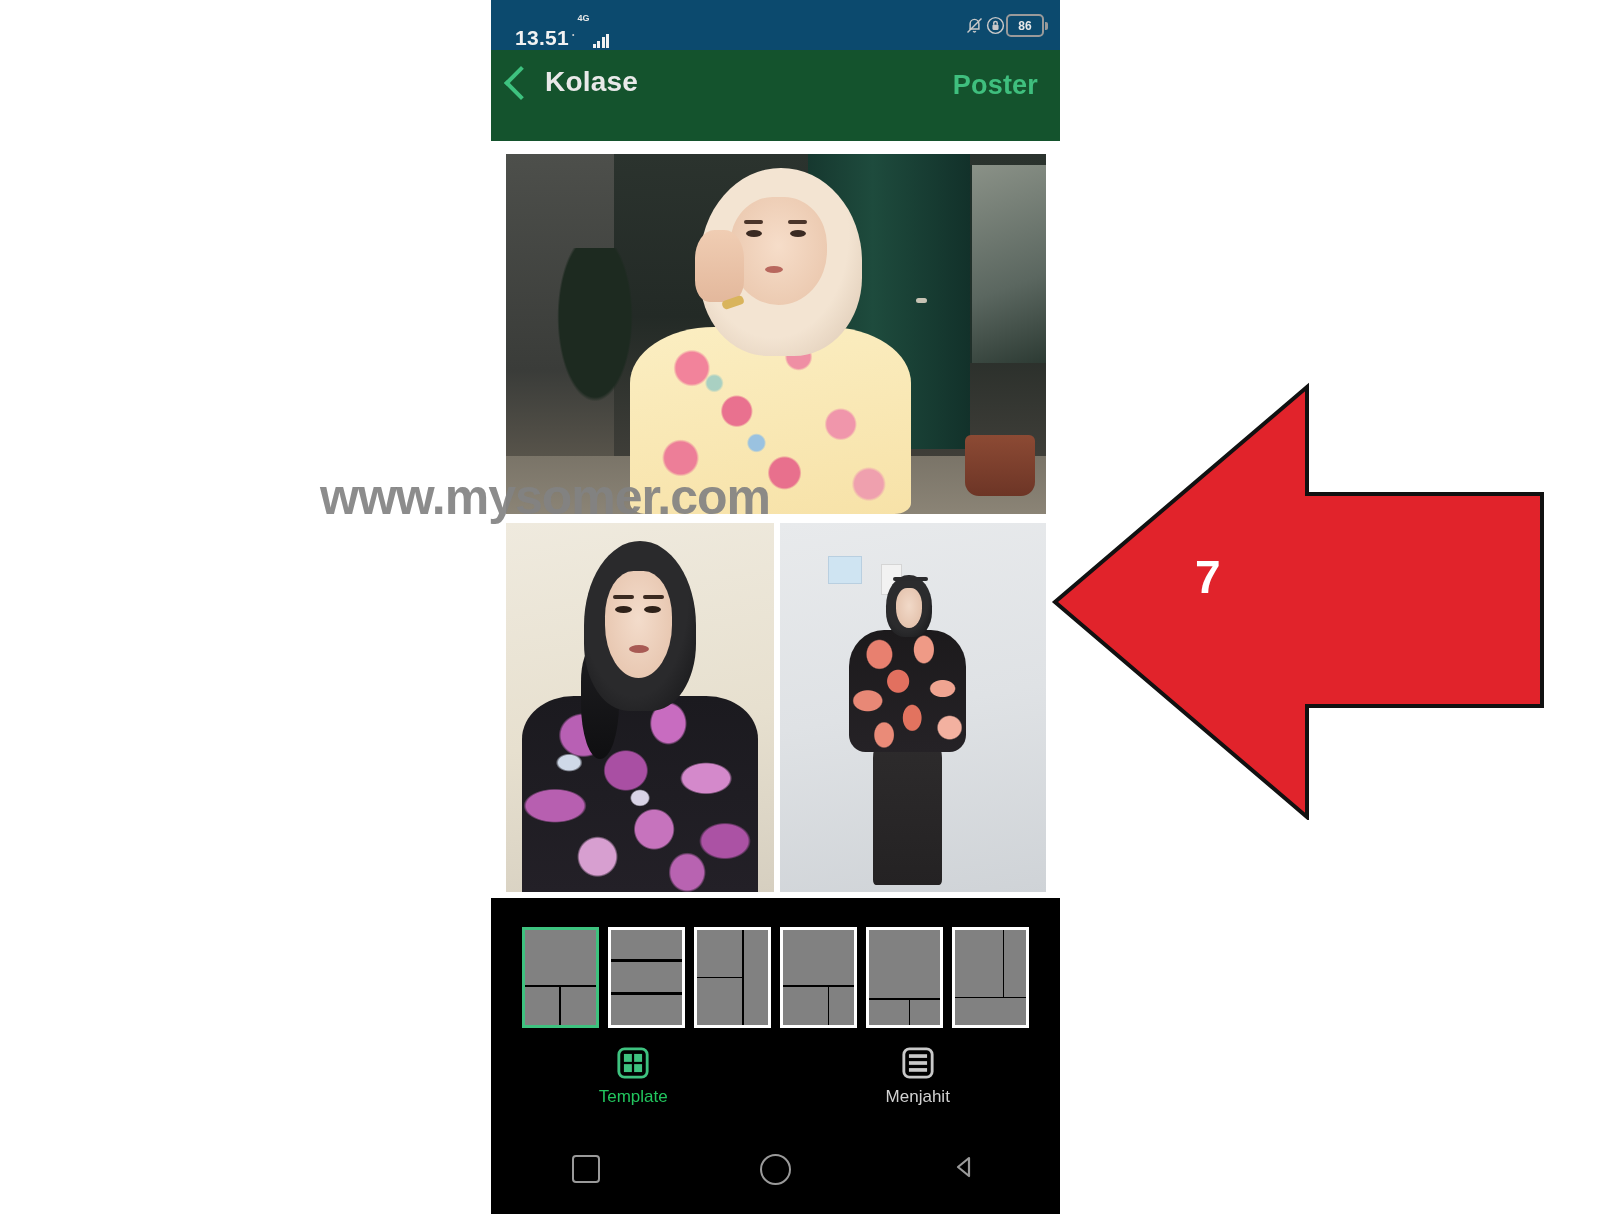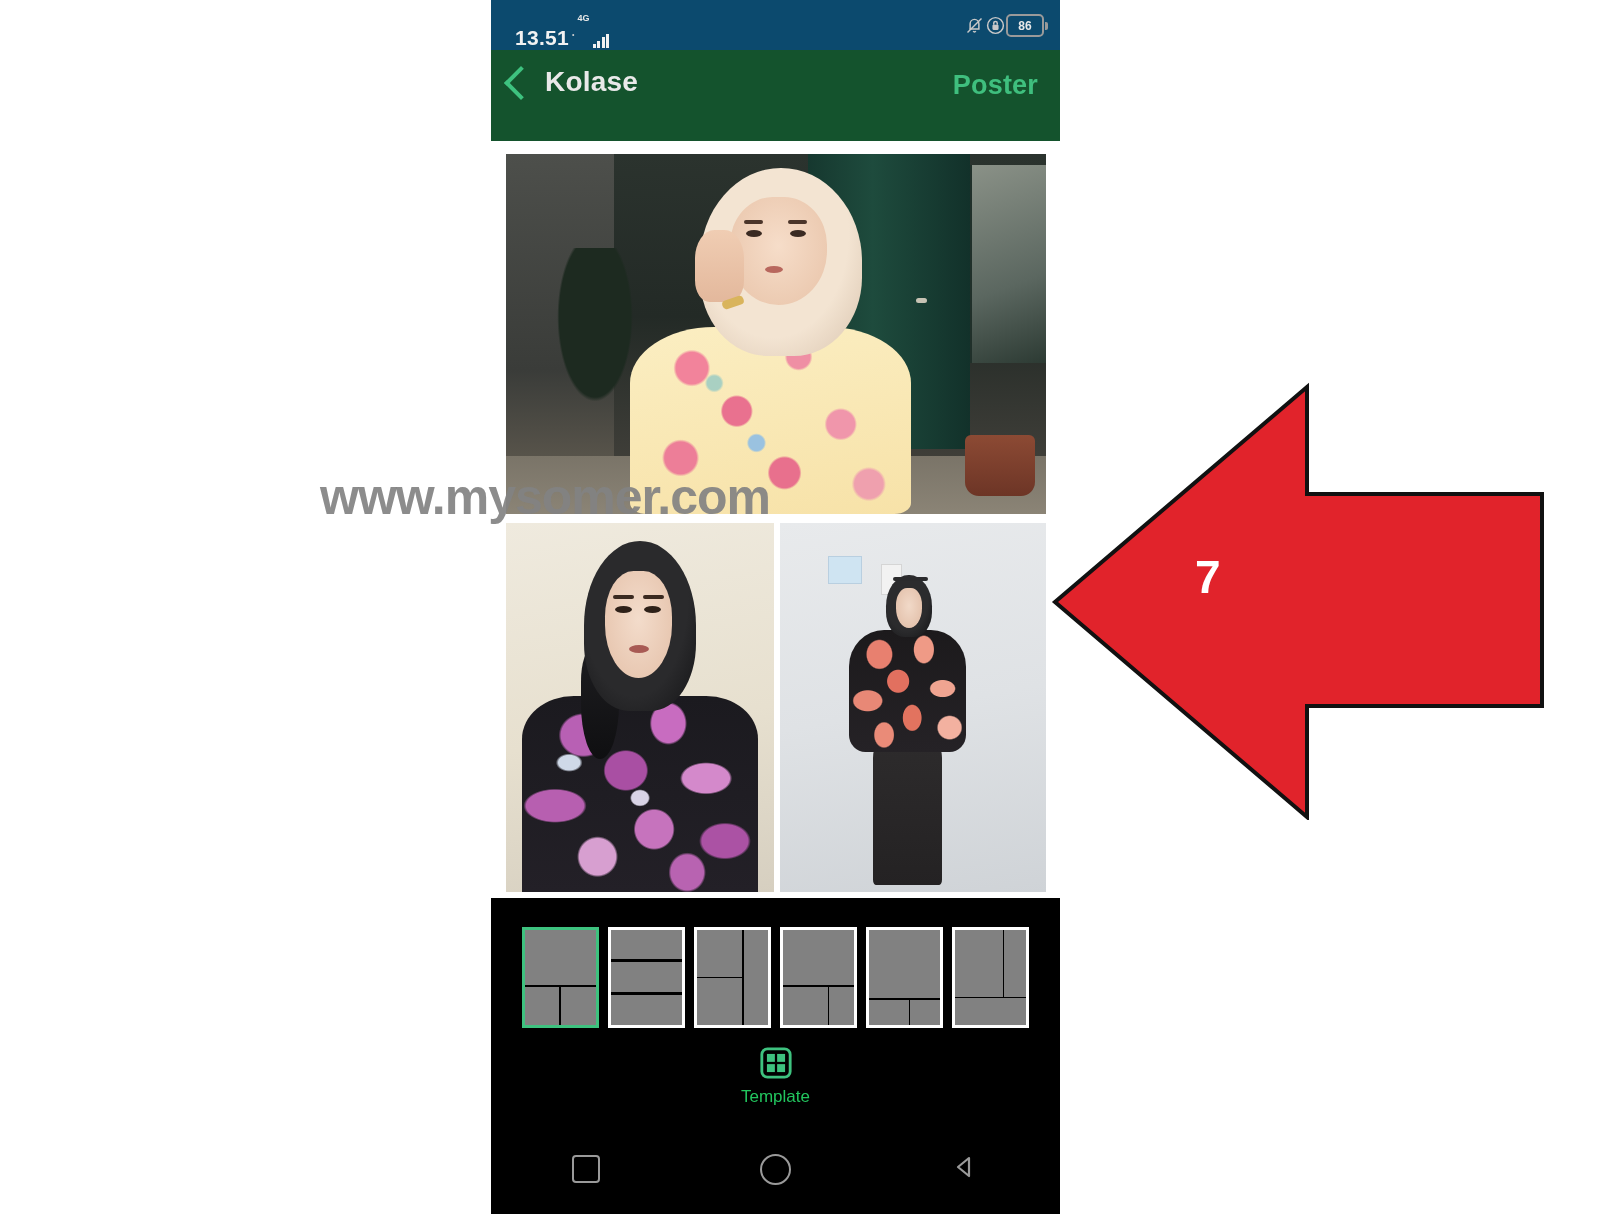--- a/index.html
+++ b/index.html
@@ -589,20 +589,31 @@
           <svg class="ic" viewBox="0 0 24 24">
             <rect x="2" y="2" width="20" height="20" rx="4" fill="none" stroke="#3ec27f" stroke-width="2"></rect>
             <rect x="5.6" y="5.6" width="5.6" height="5.6" fill="#3ec27f"></rect>
             <rect x="12.8" y="5.6" width="5.6" height="5.6" fill="#3ec27f"></rect>
             <rect x="5.6" y="12.8" width="5.6" height="5.6" fill="#3ec27f"></rect>
             <rect x="12.8" y="12.8" width="5.6" height="5.6" fill="#3ec27f"></rect>
           </svg>
         </span>
         <span class="tab-label">Template</span>
       </div>
+      <div class="tab">
+        <span>
+          <svg class="ic" viewBox="0 0 24 24">
+            <rect x="2" y="2" width="20" height="20" rx="4" fill="none" stroke="#c9c9c9" stroke-width="2"></rect>
+            <rect x="5.6" y="5.8" width="12.8" height="2.6" fill="#c9c9c9"></rect>
+            <rect x="5.6" y="10.7" width="12.8" height="2.6" fill="#c9c9c9"></rect>
+            <rect x="5.6" y="15.6" width="12.8" height="2.6" fill="#c9c9c9"></rect>
+          </svg>
+        </span>
+        <span class="tab-label">Menjahit</span>
+      </div>
     </div>
 
     <div class="navbar">
       <div class="nav-btn">
         <span class="nav-square"></span>
       </div>
       <div class="nav-btn">
         <span class="nav-circle"></span>
       </div>
       <div class="nav-btn">

